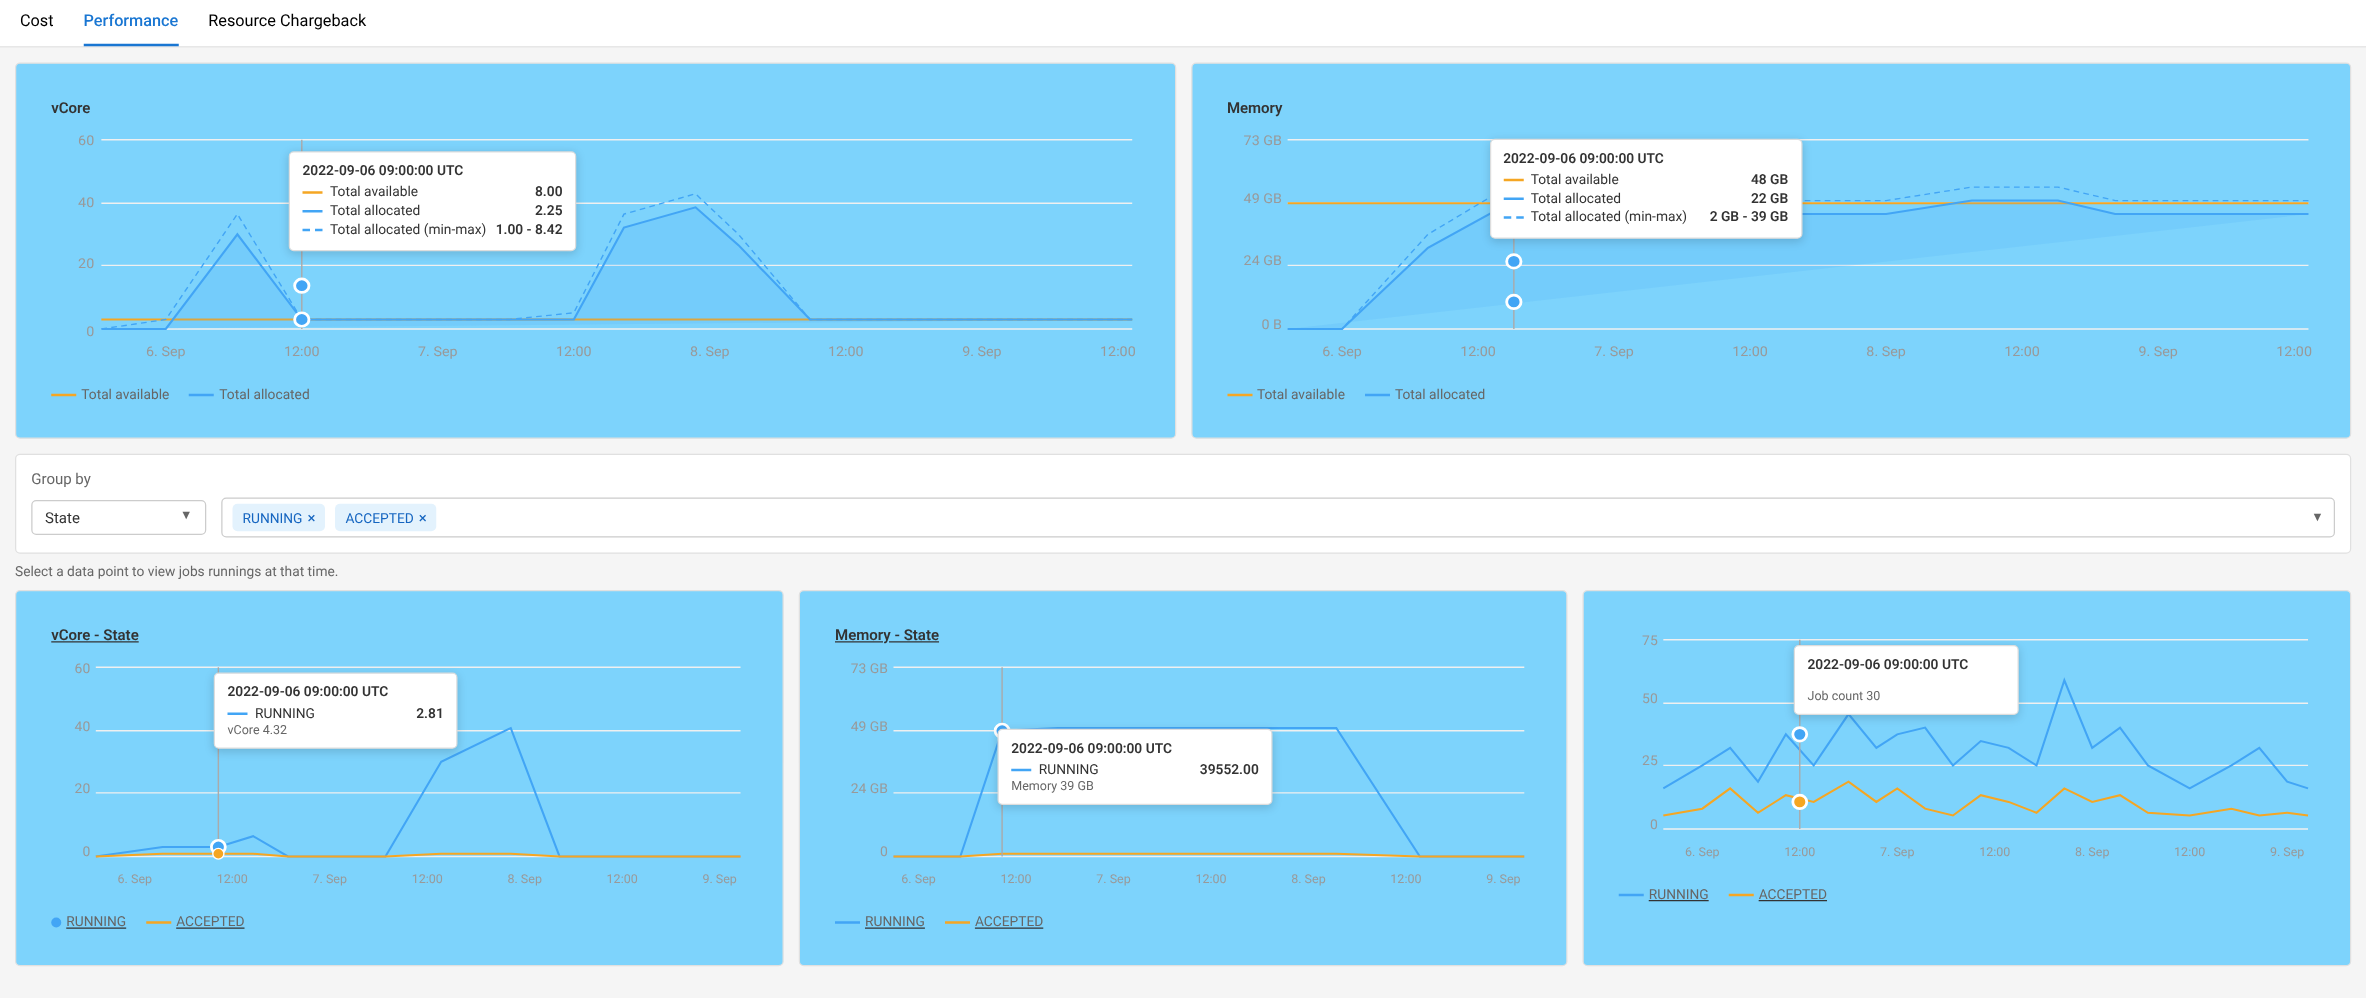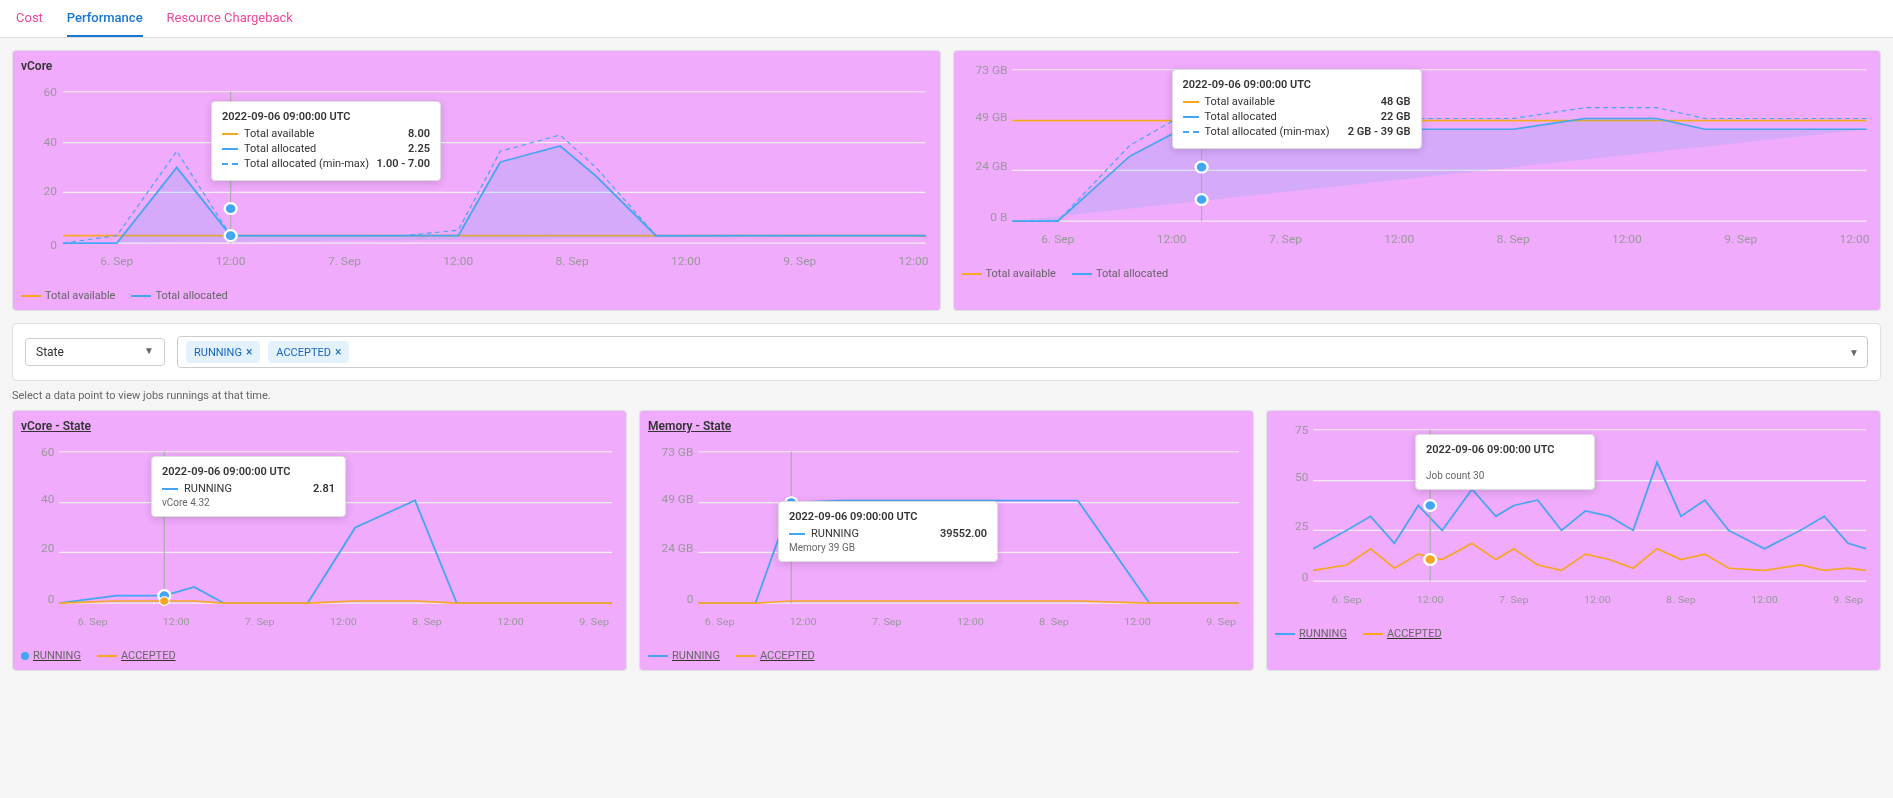--- a/index.html
+++ b/index.html
@@ -1,26 +1,26 @@
 <!DOCTYPE html>
 <html><head>
   <meta charset="utf-8">
   <style>
     * { box-sizing: border-box; margin: 0; padding: 0; }
     body { font-family: -apple-system, BlinkMacSystemFont, 'Segoe UI', Roboto, sans-serif; background: #f5f5f5; font-size: 12px; color: #333; }
     
     .top-nav { background: #fff; border-bottom: 1px solid #e0e0e0; padding: 0 16px; display: flex; gap: 24px; }
-    .nav-tab { padding: 10px 0; cursor: pointer; color: #ec4899; font-size: 13px; border-bottom: 2px solid transparent; }
+    .nav-tab { padding: 10px 0; cursor: pointer; color: #000000; font-size: 13px; border-bottom: 2px solid transparent; }
     .nav-tab.active { color: #1976d2; border-bottom: 2px solid #1976d2; font-weight: 500; }
     
     .main-content { padding: 12px; }
     
     .charts-row { display: grid; grid-template-columns: 1fr 1fr; gap: 12px; margin-bottom: 12px; }
     
-    .chart-card { background: #f0abfc; border: 1px solid #e0e0e0; border-radius: 4px; padding: 8px; }
+    .chart-card { background: #7dd3fc; border: 1px solid #e0e0e0; border-radius: 4px; padding: 28px; }
     .chart-title { font-size: 12px; font-weight: 600; margin-bottom: 8px; color: #333; }
     
     .chart-area { position: relative; height: 200px; }
     
     .group-by-card { background: #fff; border: 1px solid #e0e0e0; border-radius: 4px; padding: 12px; margin-bottom: 8px; }
     .group-by-label { font-size: 12px; color: #666; margin-bottom: 8px; }
     .group-by-row { display: flex; align-items: center; gap: 12px; }
     
     .dropdown { display: flex; align-items: flex-start; gap: 0; border: 1px solid #ccc; border-radius: 4px; padding: 6px 10px; cursor: pointer; background: #fff; min-width: 140px; justify-content: space-between; }
     .dropdown-arrow { color: #666; font-size: 10px; }
@@ -109,37 +109,38 @@
             <span class="tooltip-value">8.00</span>
           </div>
           <div class="tooltip-row">
             <span style="display:inline-block;width:16px;height:2px;background:#42a5f5;"></span>
             <span class="tooltip-label">Total allocated</span>
             <span class="tooltip-value">2.25</span>
           </div>
           <div class="tooltip-row">
             <span style="display:inline-block;width:16px;border-top:2px dashed #42a5f5;"></span>
             <span class="tooltip-label">Total allocated (min-max)</span>
-            <span class="tooltip-value">1.00 - 7.00</span>
+            <span class="tooltip-value">1.00 - 8.42</span>
           </div>
         </div>
       </div>
       <div class="legend">
         <div class="legend-item">
           <div class="legend-line" style="background:#f5a623;"></div>
           <span>Total available</span>
         </div>
         <div class="legend-item">
           <div class="legend-line" style="background:#42a5f5;"></div>
           <span>Total allocated</span>
         </div>
       </div>
     </div>
 
     <div class="chart-card">
+      <div class="chart-title">Memory</div>
       <div class="chart-area">
         <svg class="chart-svg" viewBox="0 0 760 185" preserveAspectRatio="none">
 
           <text x="38" y="14" font-size="10" fill="#999" text-anchor="end">73 GB</text>
           <text x="38" y="57" font-size="10" fill="#999" text-anchor="end">49 GB</text>
           <text x="38" y="103" font-size="10" fill="#999" text-anchor="end">24 GB</text>
           <text x="38" y="150" font-size="10" fill="#999" text-anchor="end">0 B</text>
 
           <line x1="42" y1="10" x2="755" y2="10" stroke="#f0f0f0" stroke-width="1"></line>
           <line x1="42" y1="57" x2="755" y2="57" stroke="#f0f0f0" stroke-width="1"></line>
@@ -196,20 +197,21 @@
         </div>
         <div class="legend-item">
           <div class="legend-line" style="background:#42a5f5;"></div>
           <span>Total allocated</span>
         </div>
       </div>
     </div>
   </div>
 
   <div class="group-by-card">
+    <div class="group-by-label">Group by</div>
     <div class="group-by-row">
       <div class="dropdown">
         <span>State</span>
         <span class="dropdown-arrow">▼</span>
       </div>
       <div class="tags-input-area">
         <div class="tag">
           <span>RUNNING</span>
           <span class="tag-close">×</span>
         </div>

